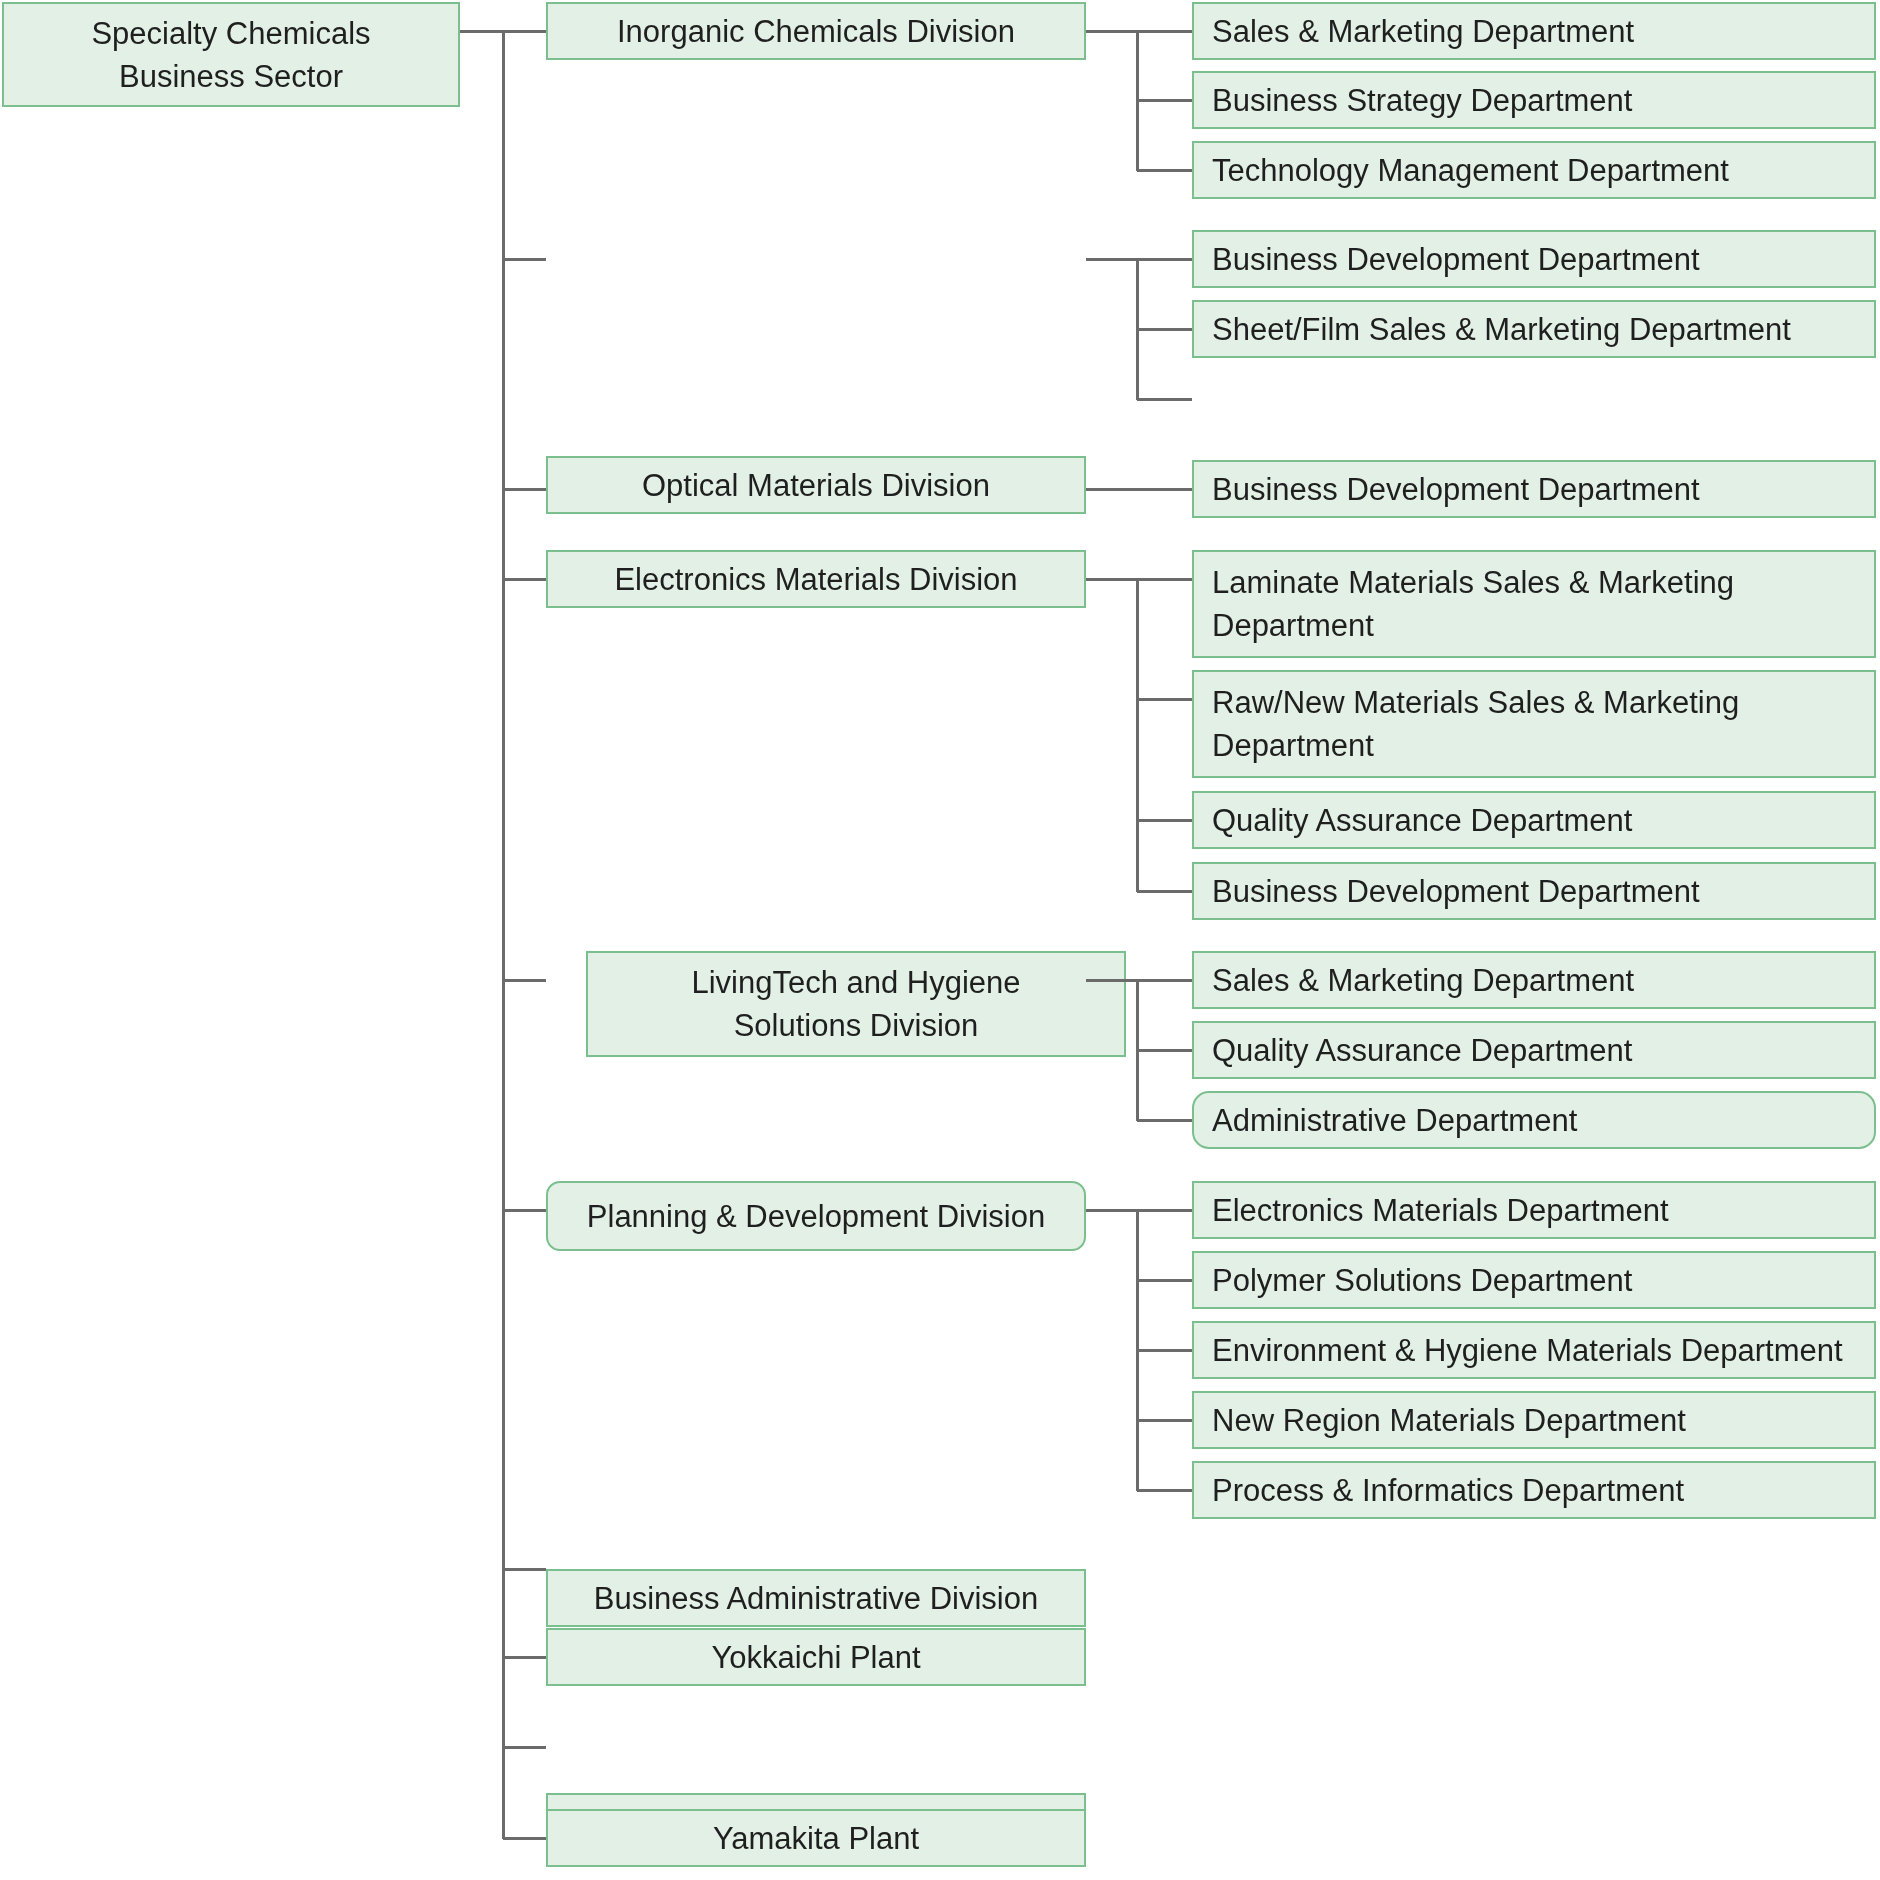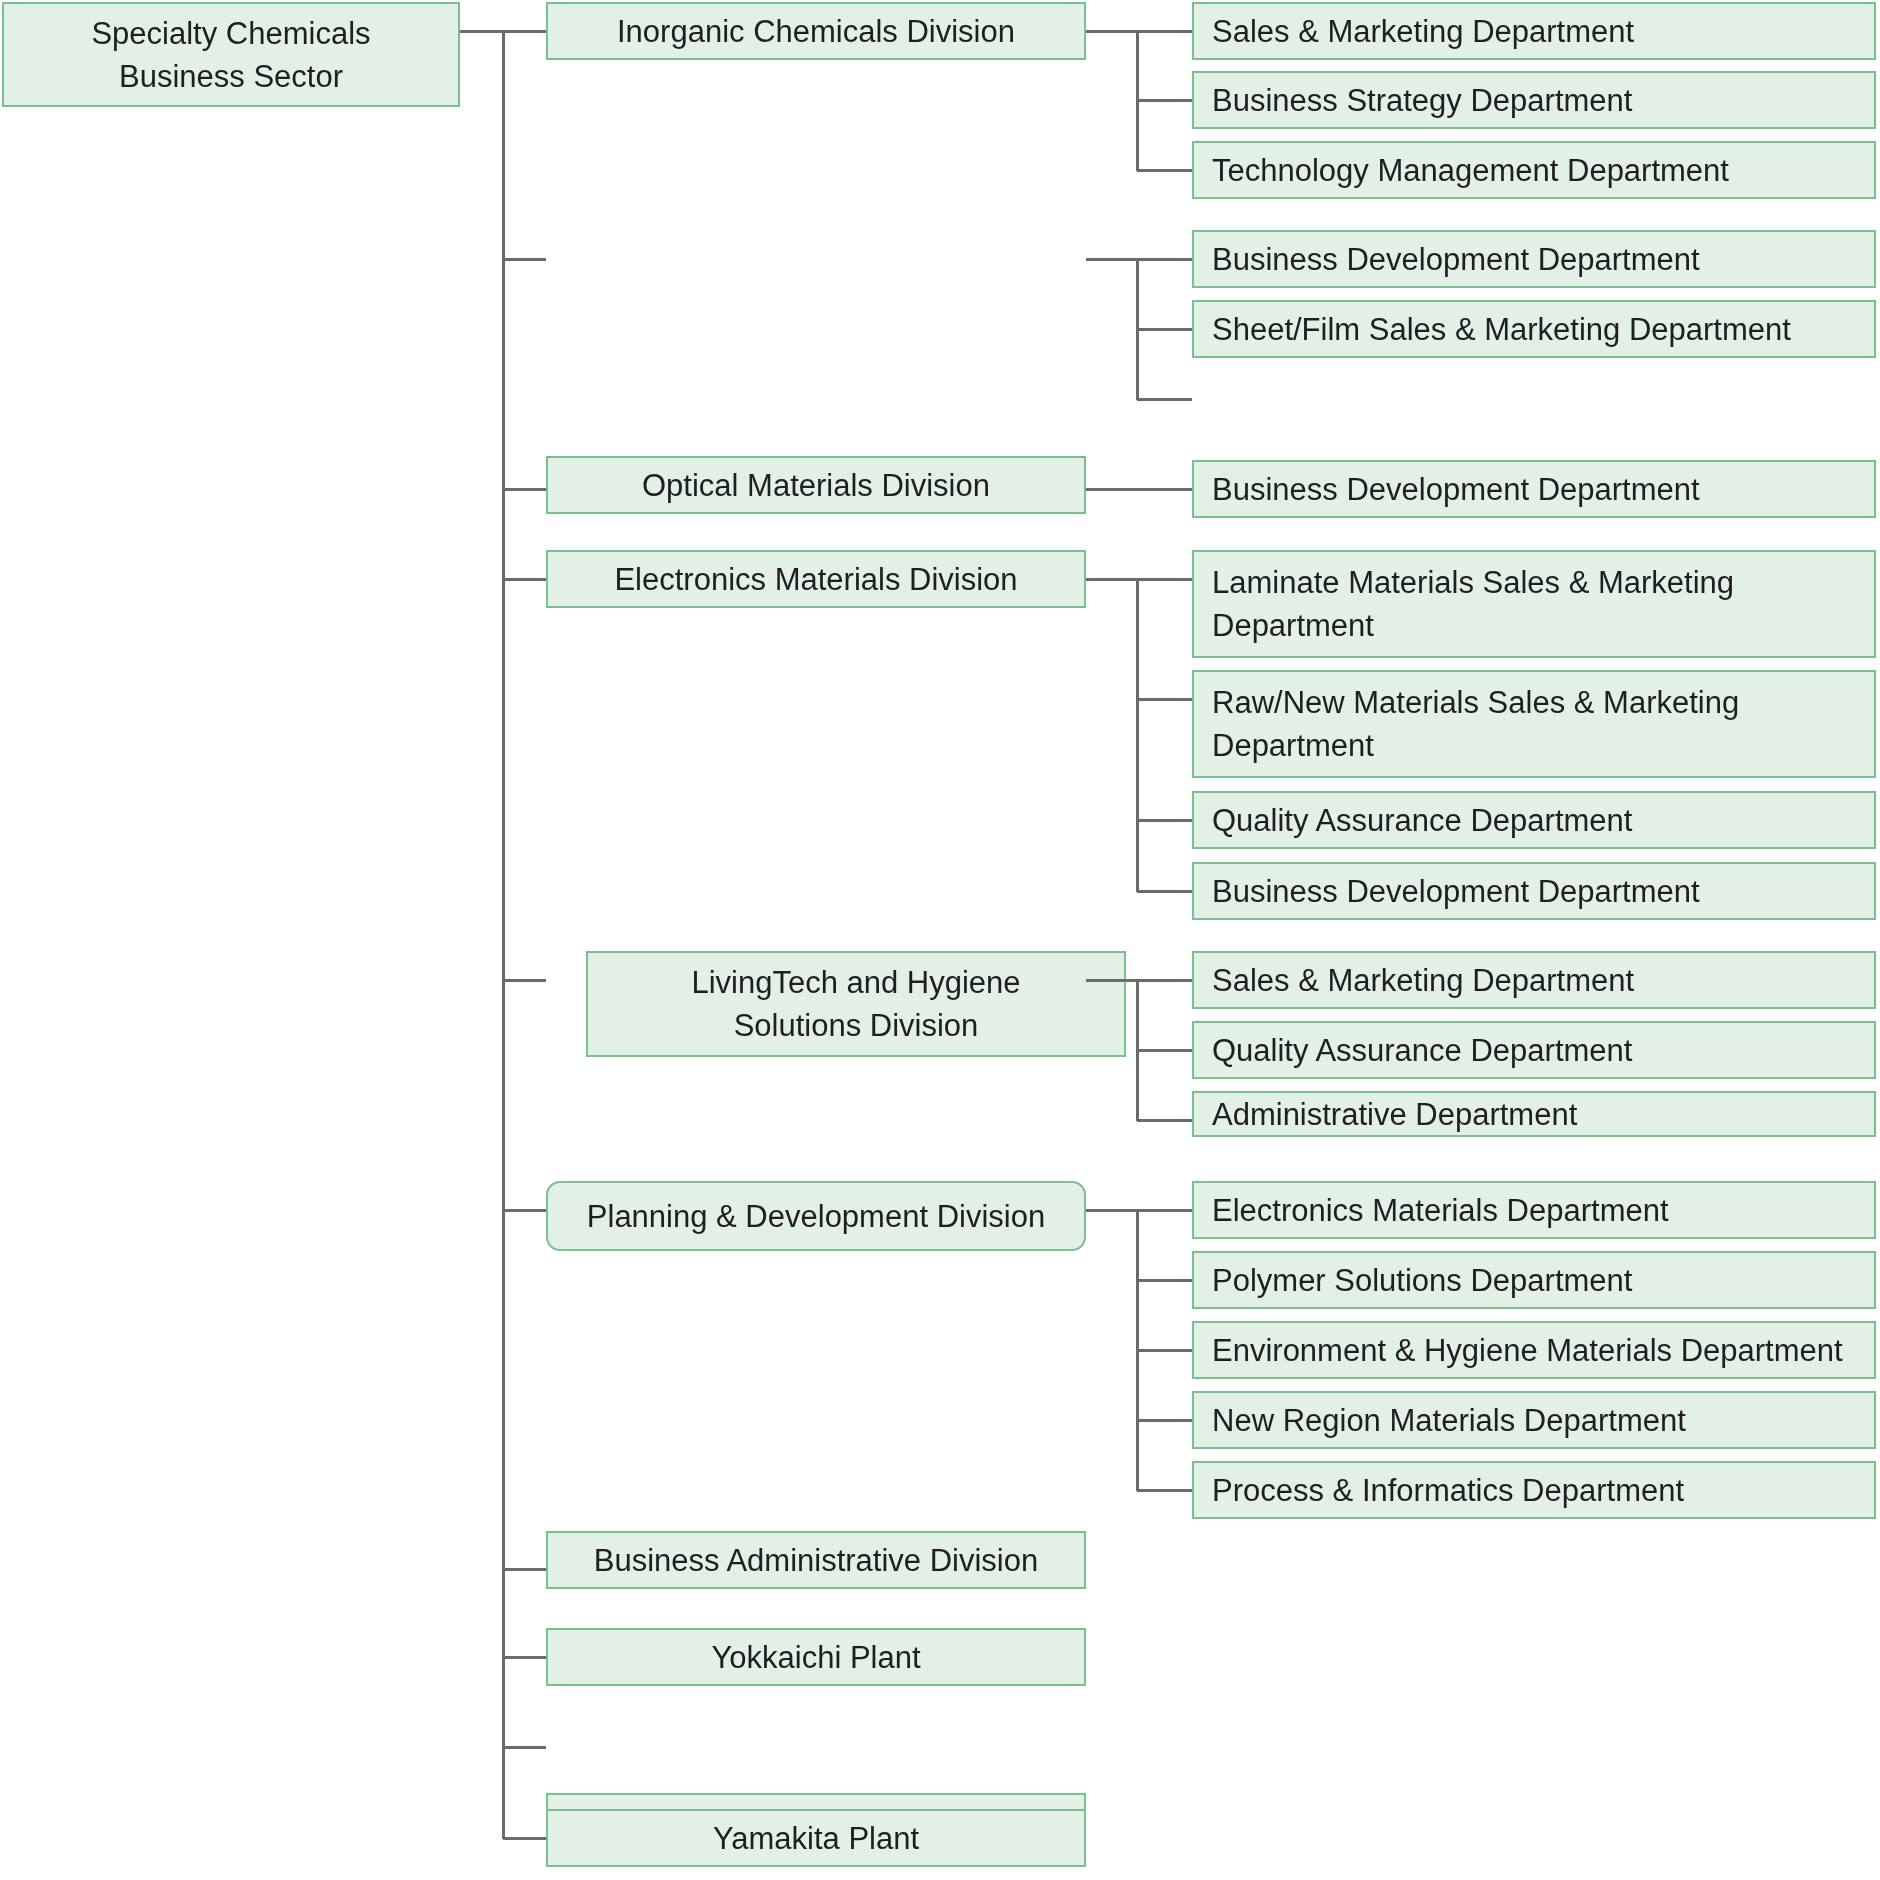--- a/index.html
+++ b/index.html
@@ -90,36 +90,36 @@
     <div class="hline" style="left: 503px; top: 979px; width: 43px; height: 3px;"></div>
     <div class="node center" style="left: 546px; top: 951px; width: 540px; height: 106px; margin-left: 40px;">LivingTech and Hygiene
 Solutions Division</div>
     <div class="hline" style="left: 1086px; top: 979px; width: 53px; height: 3px;"></div>
     <div class="vline" style="left: 1136px; top: 979px; width: 3px; height: 142px;"></div>
     <div class="hline" style="left: 1137px; top: 979px; width: 55px; height: 3px;"></div>
     <div class="node left" style="left: 1192px; top: 951px; width: 684px; height: 58px;">Sales &amp; Marketing Department</div>
     <div class="hline" style="left: 1137px; top: 1049px; width: 55px; height: 3px;"></div>
     <div class="node left" style="left: 1192px; top: 1021px; width: 684px; height: 58px;">Quality Assurance Department</div>
     <div class="hline" style="left: 1137px; top: 1119px; width: 55px; height: 3px;"></div>
-    <div class="node left" style="left: 1192px; top: 1091px; width: 684px; height: 46px;">Administrative Department</div>
+    <div class="node left" style="left: 1192px; top: 1091px; width: 684px; height: 58px; border-radius: 17px;">Administrative Department</div>
     <div class="hline" style="left: 503px; top: 1209px; width: 43px; height: 3px;"></div>
     <div class="node center" style="left: 546px; top: 1181px; width: 540px; height: 70px; border-radius: 14px;">Planning &amp; Development Division</div>
     <div class="hline" style="left: 1086px; top: 1209px; width: 53px; height: 3px;"></div>
     <div class="vline" style="left: 1136px; top: 1209px; width: 3px; height: 282px;"></div>
     <div class="hline" style="left: 1137px; top: 1209px; width: 55px; height: 3px;"></div>
     <div class="node left" style="left: 1192px; top: 1181px; width: 684px; height: 58px;">Electronics Materials Department</div>
     <div class="hline" style="left: 1137px; top: 1279px; width: 55px; height: 3px;"></div>
     <div class="node left" style="left: 1192px; top: 1251px; width: 684px; height: 58px;">Polymer Solutions Department</div>
     <div class="hline" style="left: 1137px; top: 1349px; width: 55px; height: 3px;"></div>
     <div class="node left" style="left: 1192px; top: 1321px; width: 684px; height: 58px;">Environment &amp; Hygiene Materials Department</div>
     <div class="hline" style="left: 1137px; top: 1419px; width: 55px; height: 3px;"></div>
     <div class="node left" style="left: 1192px; top: 1391px; width: 684px; height: 58px;">New Region Materials Department</div>
     <div class="hline" style="left: 1137px; top: 1489px; width: 55px; height: 3px;"></div>
     <div class="node left" style="left: 1192px; top: 1461px; width: 684px; height: 58px;">Process &amp; Informatics Department</div>
     <div class="hline" style="left: 503px; top: 1568px; width: 43px; height: 3px;"></div>
-    <div class="node center" style="left: 546px; top: 1531px; width: 540px; height: 58px;">Business Administrative Division</div>
+    <div class="node center" style="left: 546px; top: 1569px; width: 540px; height: 58px;">Business Administrative Division</div>
     <div class="hline" style="left: 503px; top: 1656px; width: 43px; height: 3px;"></div>
     <div class="node center" style="left: 546px; top: 1628px; width: 540px; height: 58px;">Yokkaichi Plant</div>
     <div class="hline" style="left: 503px; top: 1746px; width: 43px; height: 3px;"></div>
     <div class="node center" style="left: 546px; top: 1793px; width: 540px; height: 58px; font-style: italic;">Kashima Plant</div>
     <div class="hline" style="left: 503px; top: 1837px; width: 43px; height: 3px;"></div>
     <div class="node center" style="left: 546px; top: 1809px; width: 540px; height: 58px;">Yamakita Plant</div>
   </div>
 
 </body></html>

